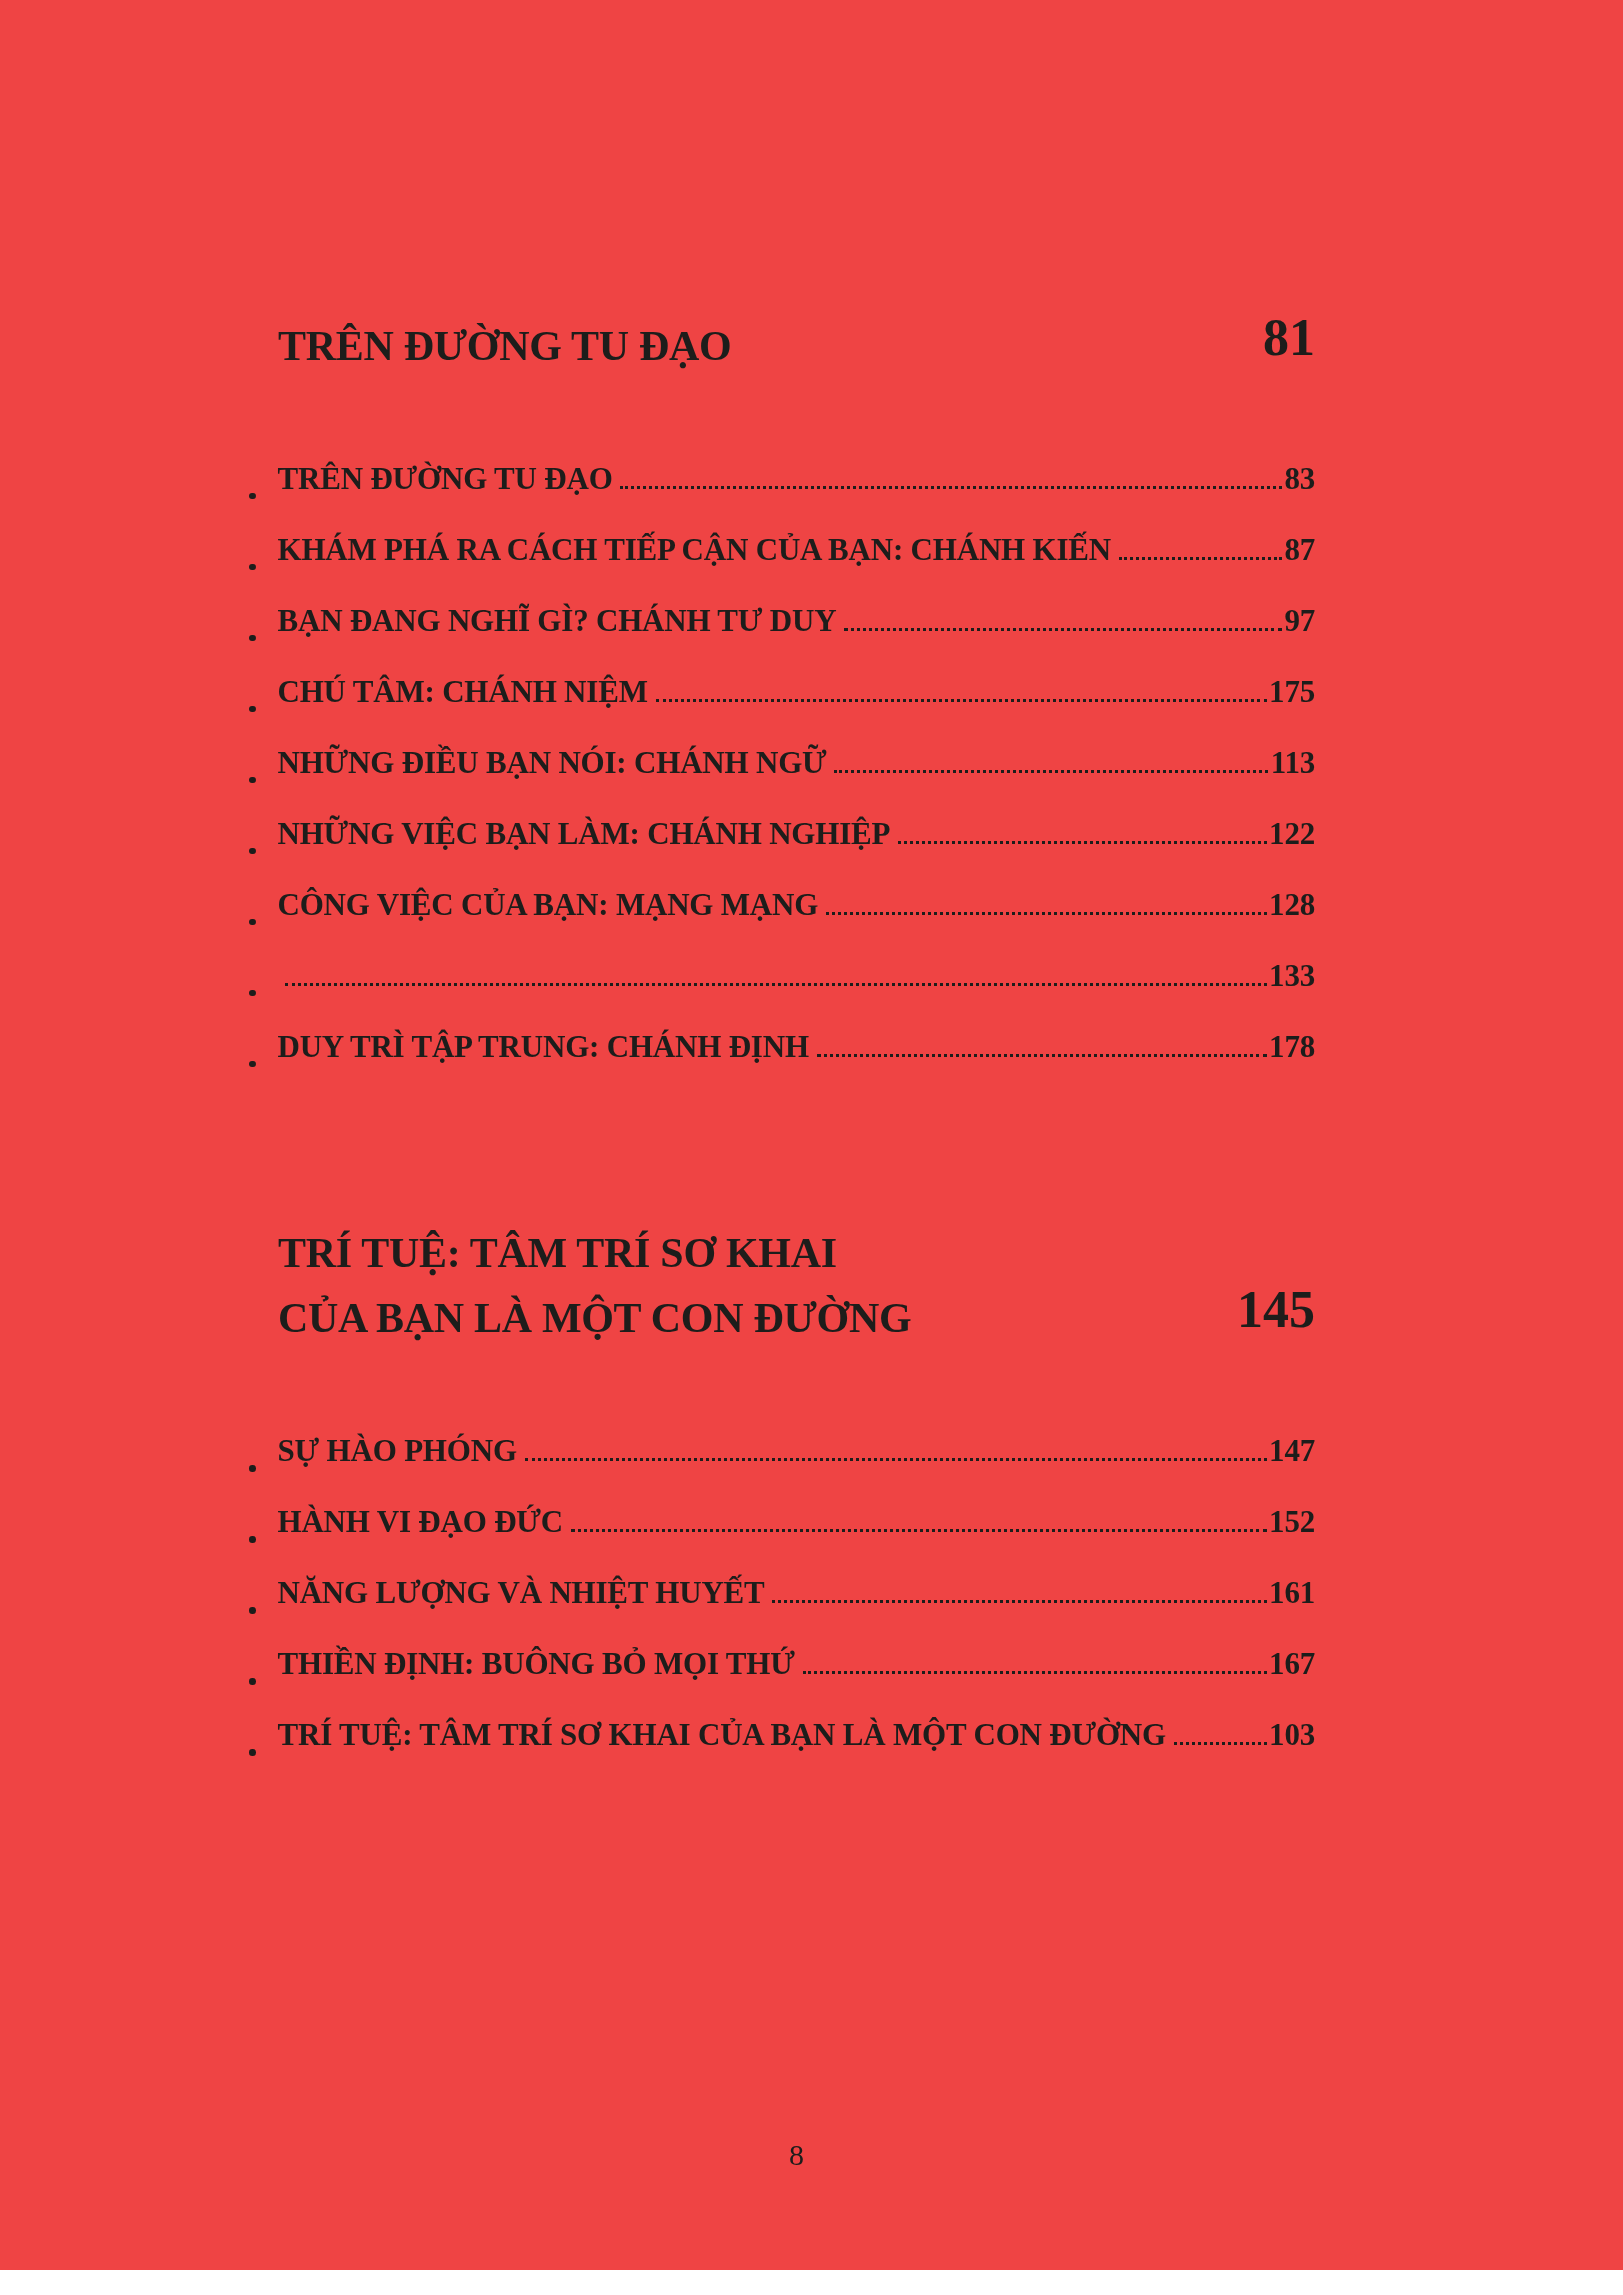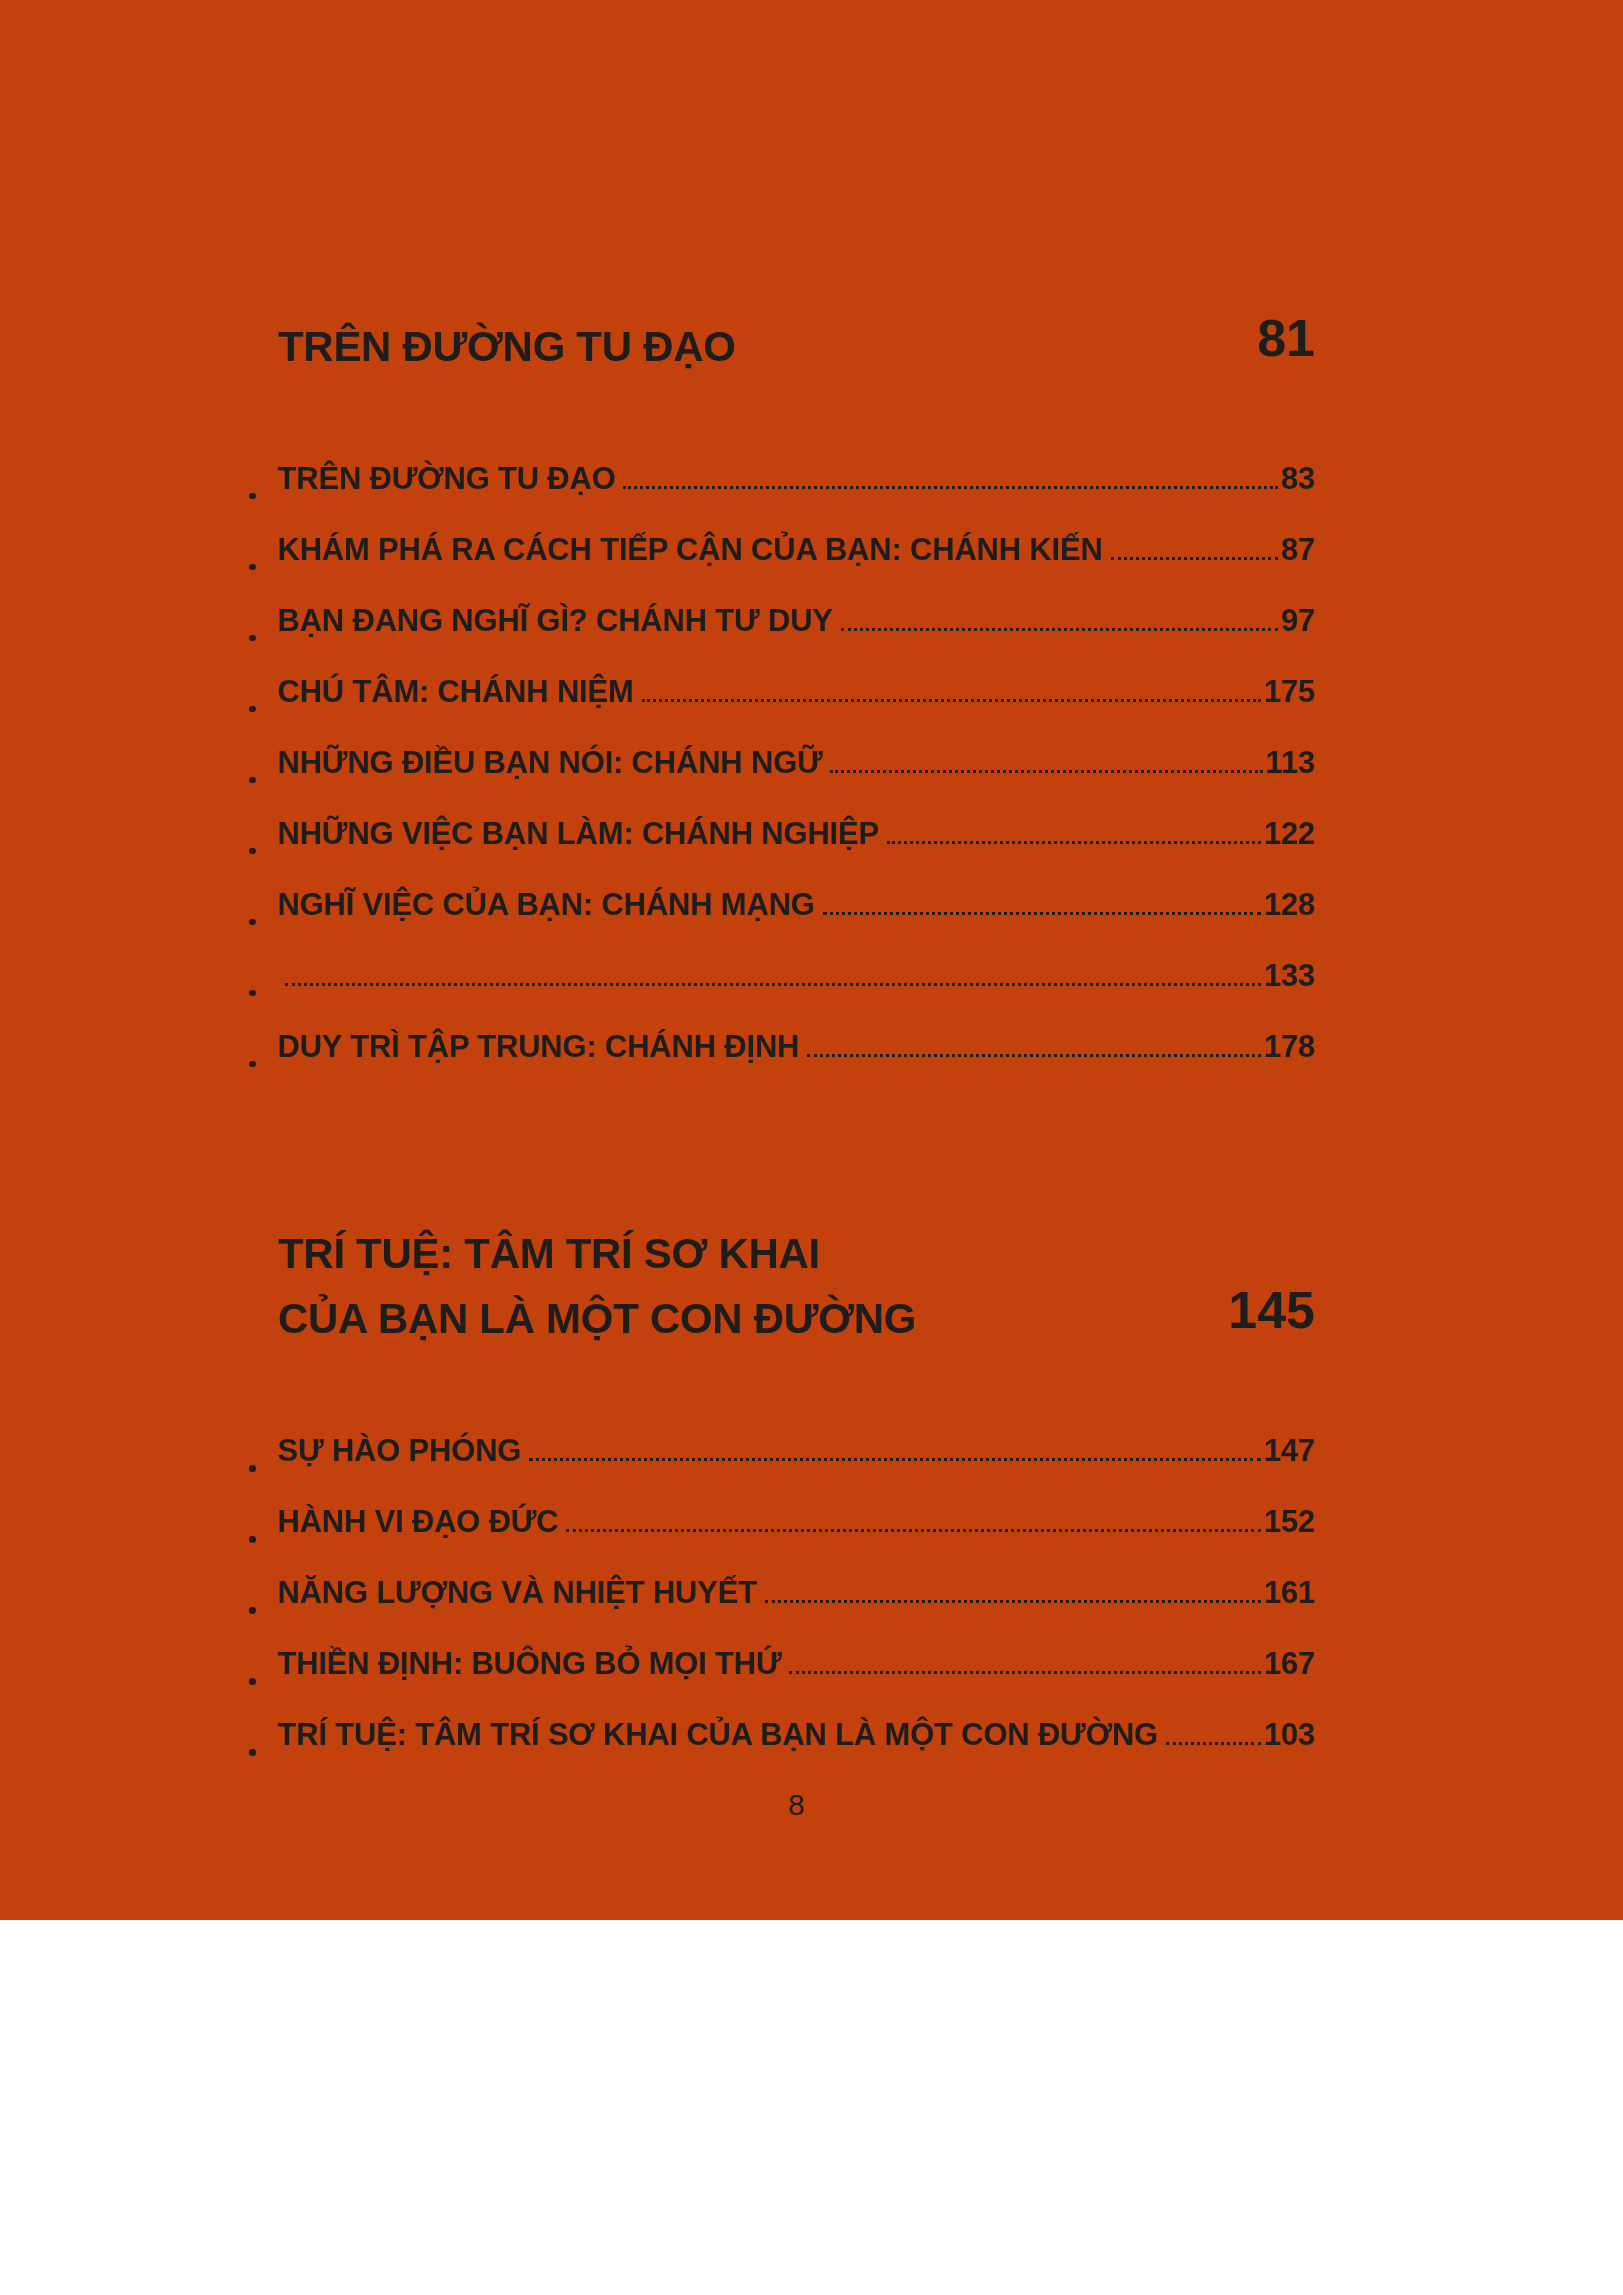--- a/index.html
+++ b/index.html
@@ -3,25 +3,25 @@
 <meta charset="utf-8">
 <style>
   html, body {
     margin: 0;
     padding: 0;
     background: #ffffff;
   }
   .page {
     position: relative;
     width: 1623px;
-    height: 1920px;
+    height: 2270px;
     box-sizing: border-box;
-    background: #c2410c;
+    background: #ef4444;
     color: #1d1d1b;
-    font-family: Liberation Sans, sans-serif;
+    font-family: Liberation Serif, serif;
     display: flex;
     flex-direction: column;
     padding: 298px 308px 98px 278px;
     overflow: hidden;
   }
   #content {
     display: block;
   }
   .toc-section + .toc-section {
     margin-top: 121px;
@@ -143,21 +143,21 @@
 
   <li class="entry">
     <span class="bullet"></span>
     <span class="entry-label">NHỮNG VIỆC BẠN LÀM: CHÁNH NGHIỆP</span>
     <span class="leader"></span>
     <span class="entry-page">122</span>
   </li>
 
   <li class="entry">
     <span class="bullet"></span>
-    <span class="entry-label">NGHĨ VIỆC CỦA BẠN: CHÁNH MẠNG</span>
+    <span class="entry-label">CÔNG VIỆC CỦA BẠN: MẠNG MẠNG</span>
     <span class="leader"></span>
     <span class="entry-page">128</span>
   </li>
 
   <li class="entry">
     <span class="bullet"></span>
     <span class="leader"></span>
     <span class="entry-page">133</span>
   </li>
 

